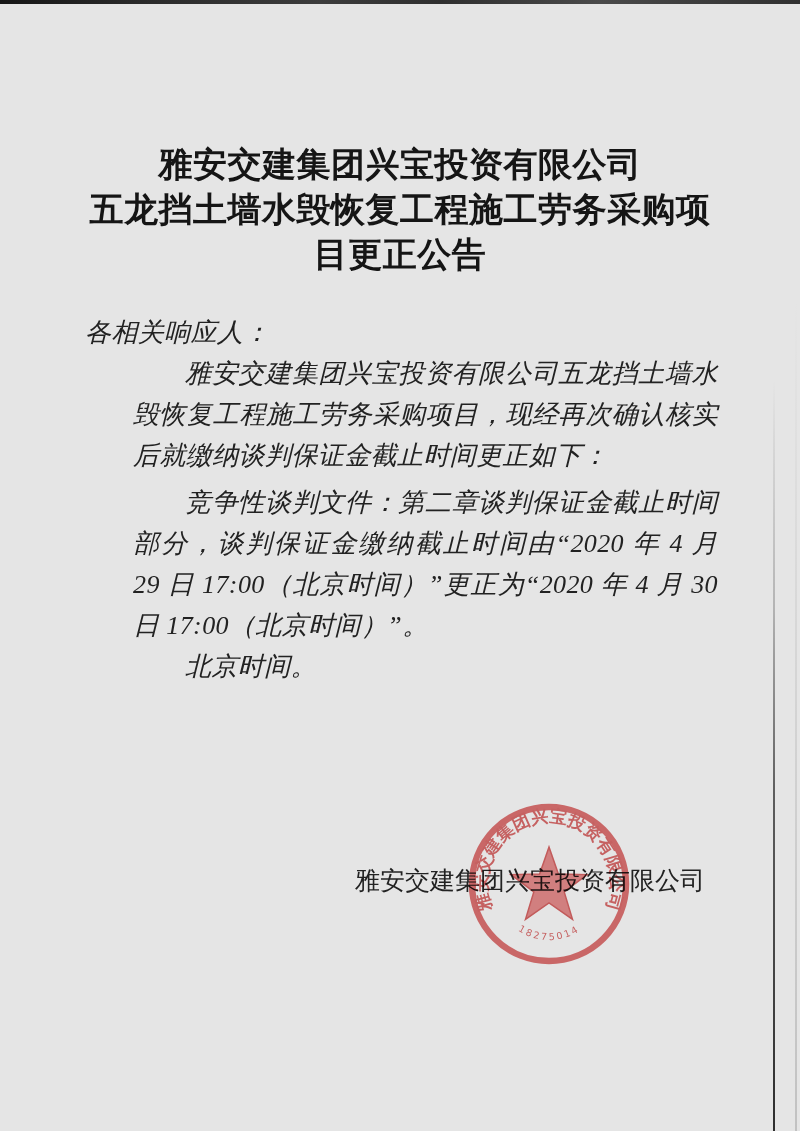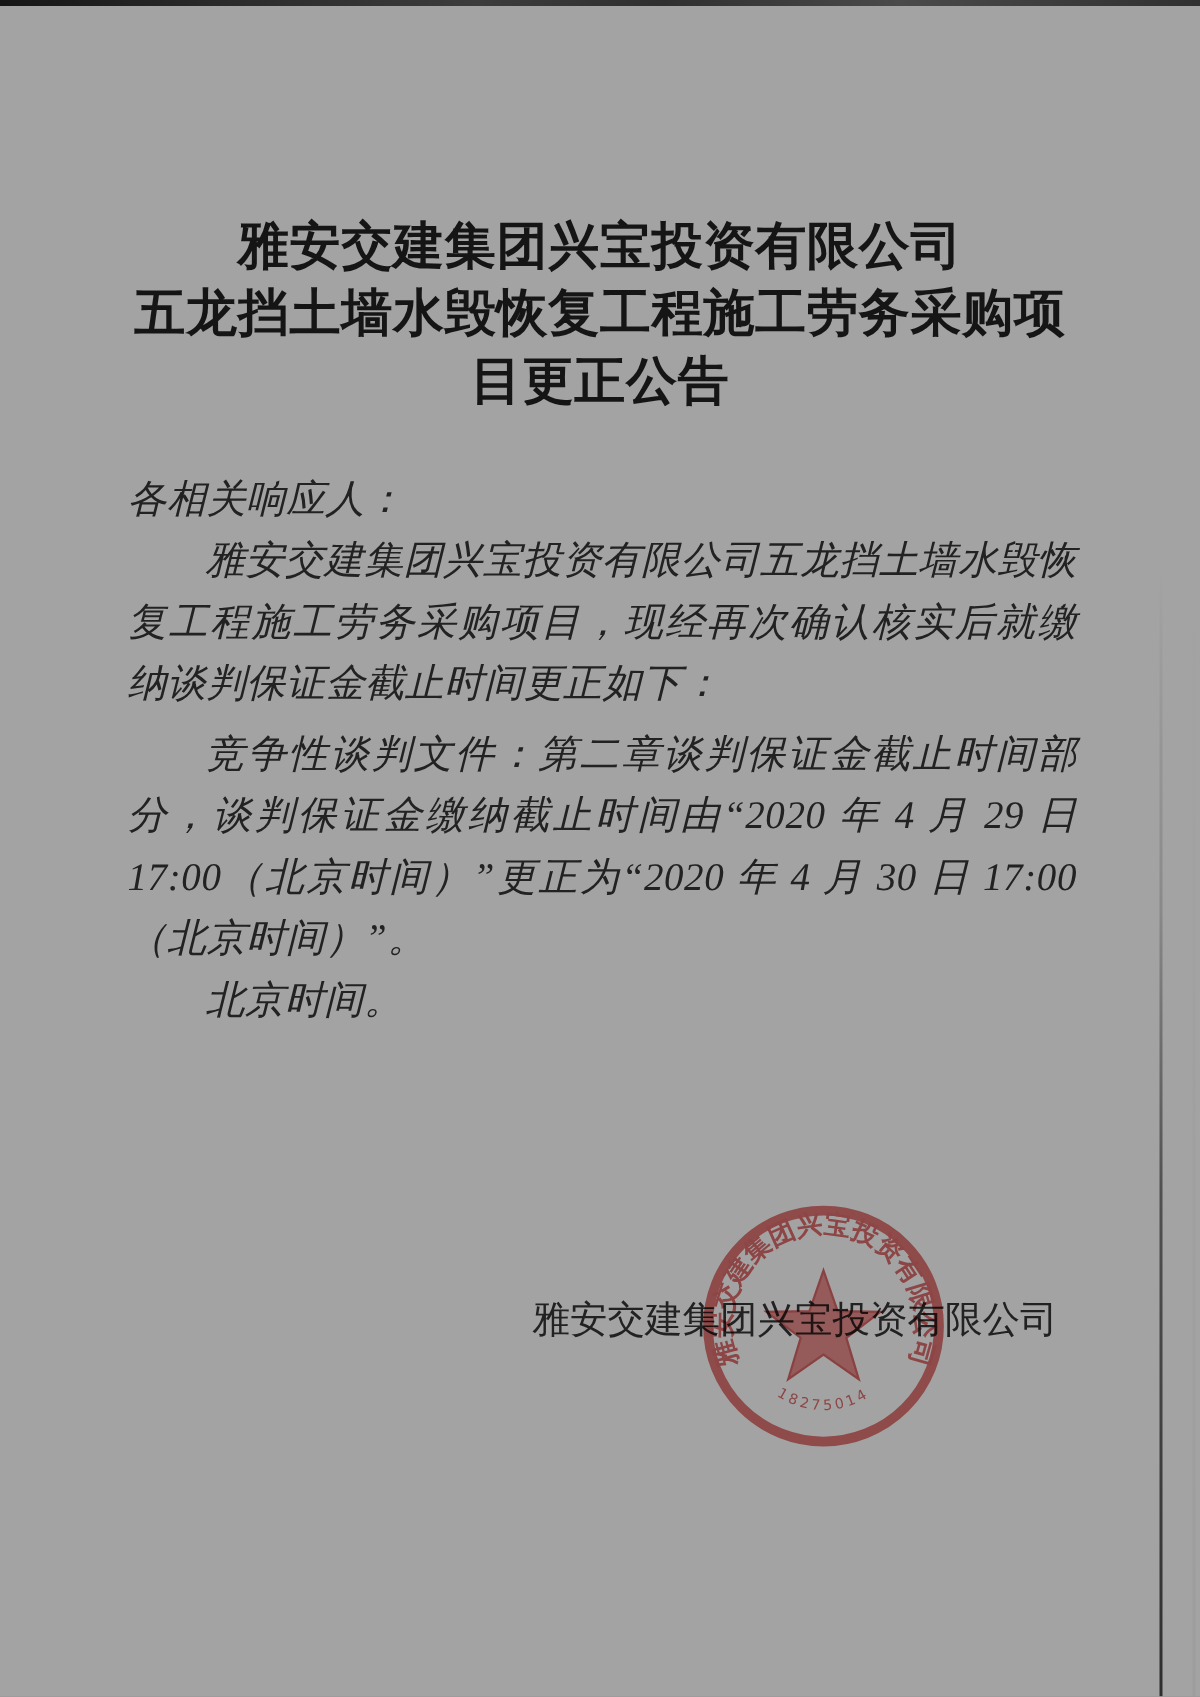--- a/index.html
+++ b/index.html
@@ -1,20 +1,20 @@
 <!DOCTYPE html>
 <html><head>
 <meta charset="utf-8">
 <style>
   html,body{margin:0;padding:0;background:#888;}
   .page{
     position:relative;
     width:800px;height:1131px;
     margin:0 auto;
-    background:#a3a3a3;
+    background:#e5e5e5;
     overflow:hidden;
     font-family:"Liberation Serif","DejaVu Serif",serif;
     color:#1b1b1b;
   }
   
   .scan-top{
     position:absolute;top:0;left:0;width:800px;height:4px;
     background:linear-gradient(to right,#161616 0%,#2a2a2a 18%,#3c3c3c 40%,#2f2f2f 55%,#4a4a4a 75%,#303030 100%);
   }
   .scan-right{
@@ -30,21 +30,21 @@
     position:absolute;top:142px;left:50px;width:700px;
     text-align:center;font-weight:bold;font-size:34px;line-height:45px;
     letter-spacing:0.5px;color:#151515;
   }
   
   .body-text{
     position:absolute;top:312px;left:85px;width:633px;
     font-size:26px;line-height:41px;letter-spacing:.4px;color:#222;font-style:italic;
   }
   .body-text p{margin:0;text-align:justify;}
-  .body-text p.indent{text-indent:52px;}
+  .body-text p.indent{text-indent:52px;margin-left:48px;}
   .body-text p.gap{margin-top:6px;}
   
   .signature{
     position:absolute;top:859px;right:95px;
     text-align:right;font-size:25px;line-height:44px;color:#222;
     z-index:1;
   }
   
   .seal{
     position:absolute;left:464px;top:799px;width:170px;height:170px;

